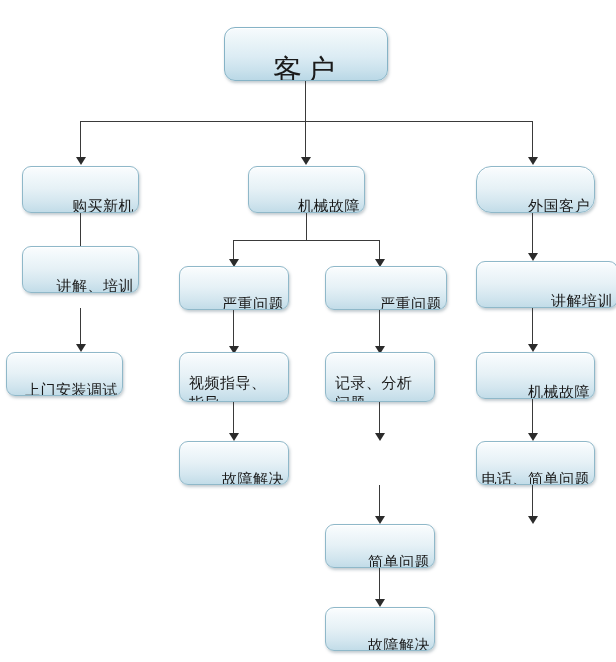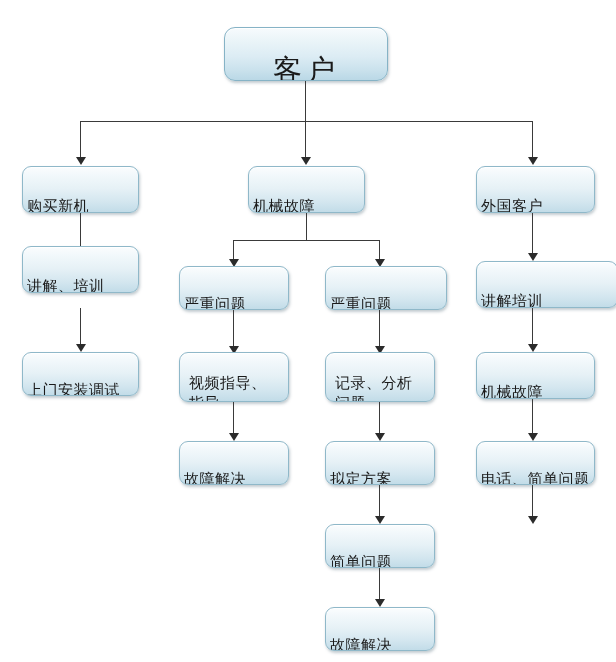--- a/index.html
+++ b/index.html
@@ -40,21 +40,21 @@
     display: block;
     width: 100%;
     padding: 0 9px;
     font-size: 15px;
     line-height: 20px;
     letter-spacing: 0.5px;
     white-space: pre-wrap;
     margin-top: 32px;
   }
   .node.center .label {
-    text-align: left;
+    text-align: right;
     padding: 0 4px;
   }
   .node.left .label {
     text-align: left;
   }
   
   .node.root {
     border-radius: 11px;
     border-color: #86b3c6;
     background: linear-gradient(to bottom,
@@ -114,21 +114,21 @@
   </div>
   <div class="vline" style="left:80px; top:213px; height:42px;"></div>
   <div class="arrow" style="left:76px; top:253px;"></div>
 
   <div class="node center" style="left:22px; top:246px; width:117px; height:47px;">
     <span class="label">讲解、培训</span>
   </div>
   <div class="vline" style="left:80px; top:308px; height:38px;"></div>
   <div class="arrow" style="left:76px; top:344px;"></div>
 
-  <div class="node center" style="left:22px; top:352px; width:117px; height:44px;">
+  <div class="node center" style="left:6px; top:352px; width:117px; height:44px;">
     <span class="label">上门安装调试</span>
   </div>
 
   <div class="node center" style="left:248px; top:166px; width:117px; height:47px;">
     <span class="label">机械故障</span>
   </div>
 
   <div class="vline" style="left:306px; top:213px; height:27px;"></div>
   <div class="hline" style="left:233px; top:240px; width:146px;"></div>
   <div class="vline" style="left:233px; top:240px; height:21px;"></div>
@@ -157,37 +157,34 @@
   </div>
   <div class="vline" style="left:379px; top:310px; height:38px;"></div>
   <div class="arrow" style="left:375px; top:346px;"></div>
 
   <div class="node left" style="left:325px; top:352px; width:110px; height:50px;">
     <span class="label">记录、分析问题</span>
   </div>
   <div class="vline" style="left:379px; top:402px; height:33px;"></div>
   <div class="arrow" style="left:375px; top:433px;"></div>
 
-  <div class="node center" style="left:325px; top:441px; width:110px; height:44px;">
-    <span class="label">拟定方案</span>
-  </div>
   <div class="vline" style="left:379px; top:485px; height:33px;"></div>
   <div class="arrow" style="left:375px; top:516px;"></div>
 
   <div class="node center" style="left:325px; top:524px; width:110px; height:44px;">
     <span class="label">简单问题</span>
   </div>
   <div class="vline" style="left:379px; top:568px; height:33px;"></div>
   <div class="arrow" style="left:375px; top:599px;"></div>
 
   <div class="node center" style="left:325px; top:607px; width:110px; height:44px;">
     <span class="label">故障解决</span>
   </div>
 
-  <div class="node center" style="left:476px; top:166px; width:119px; height:47px;">
+  <div class="node center" style="left:476px; top:166px; width:119px; height:47px;border-radius:15px;">
     <span class="label">外国客户</span>
   </div>
   <div class="vline" style="left:532px; top:213px; height:42px;"></div>
   <div class="arrow" style="left:528px; top:253px;"></div>
 
   <div class="node center" style="left:476px; top:261px; width:142px; height:47px;">
     <span class="label">讲解培训</span>
   </div>
   <div class="vline" style="left:532px; top:308px; height:38px;"></div>
   <div class="arrow" style="left:528px; top:344px;"></div>

